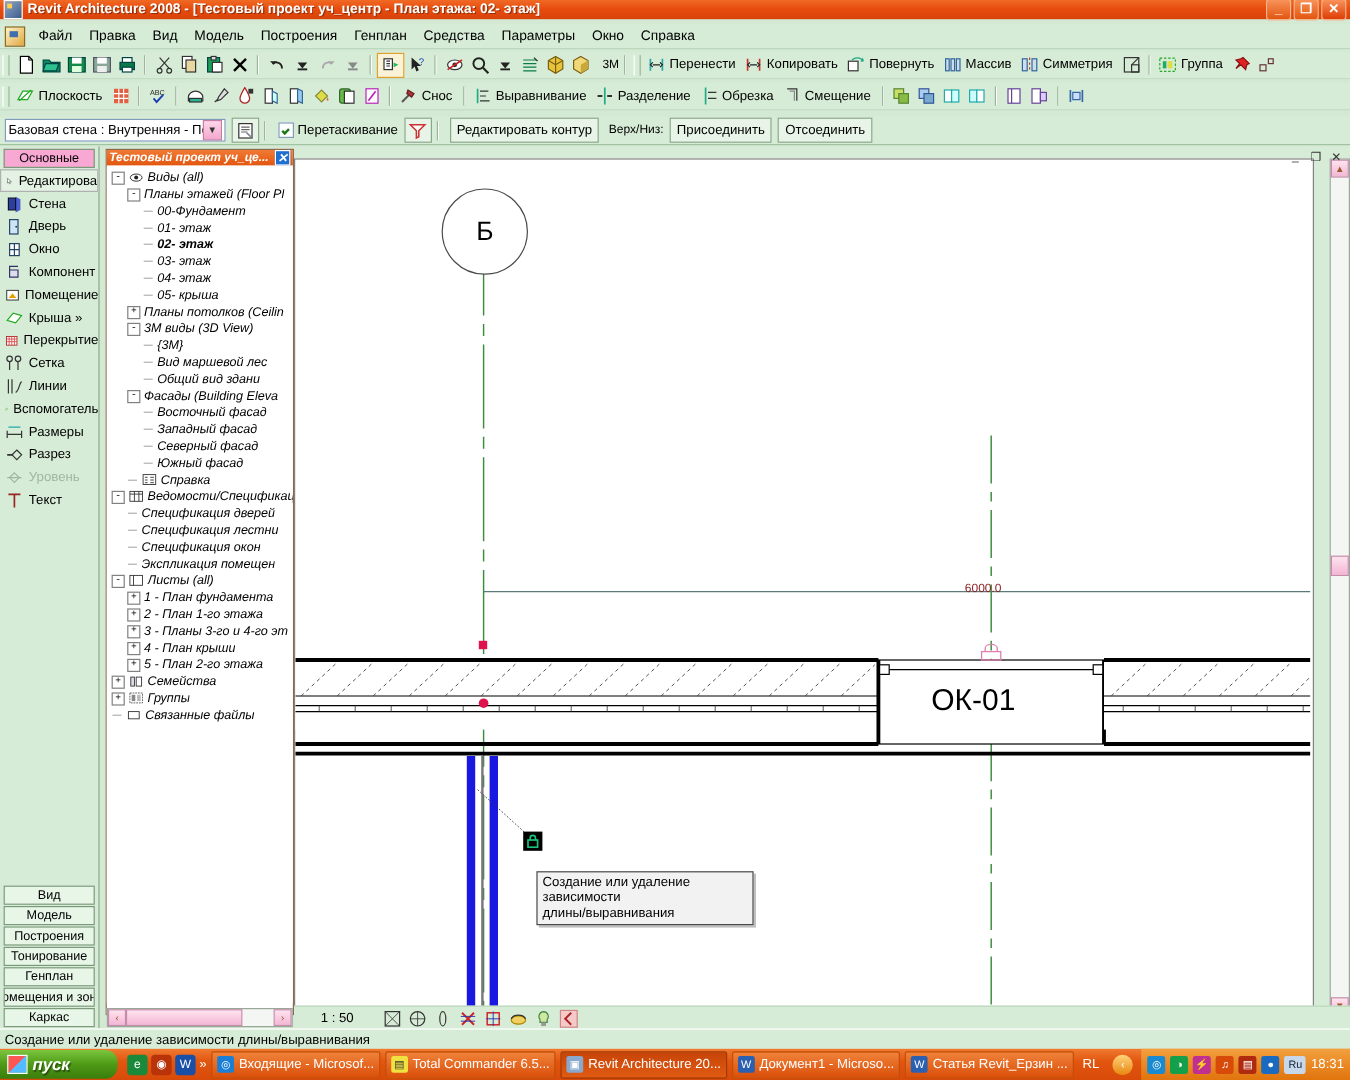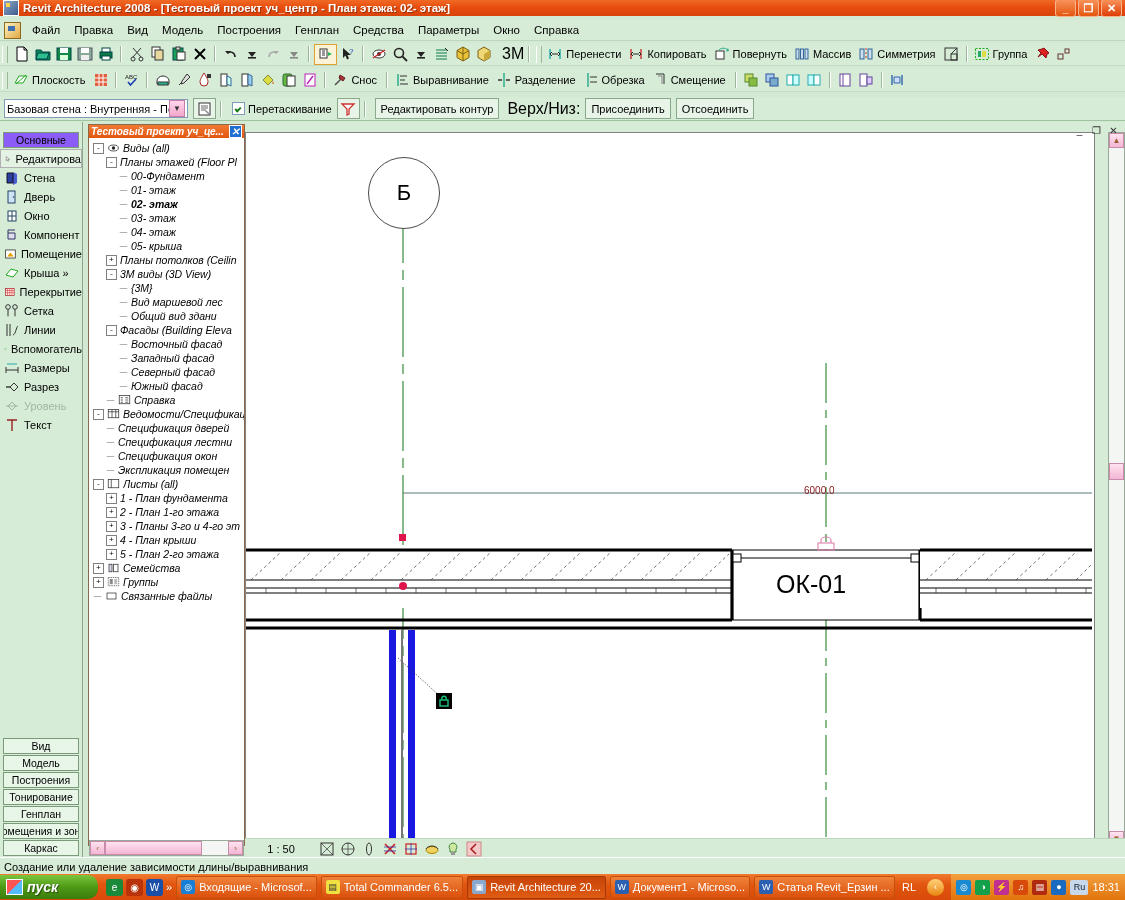--- a/index.html
+++ b/index.html
@@ -60,26 +60,26 @@
   .combo .val{white-space:nowrap;overflow:hidden;}
   .combo .arrow{width:15px;height:15px;margin-left:auto;background:linear-gradient(180deg,#ffd6ea,#f2a8cd);
     border:1px solid #c87da6;display:flex;align-items:center;justify-content:center;color:#333;font-size:8px;}
   .obtn{height:19px;border:1px solid #8aa88a;background:#e7f4e7;padding:0 5px;
     display:flex;align-items:center;font-size:11px;margin-left:5px;white-space:nowrap;}
   .obtn.icon{width:21px;padding:0;justify-content:center;}
   .chk{display:flex;align-items:center;gap:3px;margin-left:6px;font-size:11px;white-space:nowrap;}
   .chkbox{width:11px;height:11px;border:1px solid #7f9db9;background:#fff;position:relative;}
   .chkbox:after{content:"";position:absolute;left:2px;top:4px;width:4px;height:2px;
     border-left:2px solid #1a7a1a;border-bottom:2px solid #1a7a1a;transform:rotate(-45deg);}
-  .plaintext{font-size:16px;margin-left:8px;white-space:nowrap;}
+  .plaintext{font-size:10px;margin-left:8px;white-space:nowrap;}
 
   
   .designbar{position:absolute;left:0;top:122px;width:82px;height:735px;background:#d7ecd7;
     border-right:1px solid #8aa88a;}
-  .db-head{margin:10px 3px 1px 3px;height:14px;border:1px solid #7a9a7a;background:#8b5cf6;
+  .db-head{margin:2px 3px 1px 3px;height:14px;border:1px solid #7a9a7a;background:#f9a8d4;
     display:flex;align-items:center;justify-content:center;font-size:10.5px;}
   .db-item{height:19px;display:flex;align-items:center;gap:4px;padding-left:4px;font-size:11px;
     white-space:nowrap;overflow:hidden;}
   .db-item.active{border:1px solid #b0b0b0;background:#e3f2e3;height:17px;}
   .db-item.disabled{color:#9fb79f;}
   .db-tabs{position:absolute;left:0;bottom:0;width:82px;}
   .db-tab{margin:1px 3px;height:14px;border:1px solid #7a9a7a;background:#e8f6e8;
     display:flex;align-items:center;justify-content:center;font-size:10.5px;white-space:nowrap;overflow:hidden;}
 
   
@@ -1011,20 +1011,24 @@
 
       <div class="win-tag" style="left:530px;top:437px;">ОК-01</div>
 
       <div class="lockbox" style="left:190px;top:560px;">
         <svg width="12" height="12" viewBox="0 0 12 12">
             <rect x="2" y="5" width="8" height="6" fill="none" stroke="#19c27a" stroke-width="1.4"></rect>
             <path d="M3.8 5V3.4a2.2 2.2 0 014.4 0V5" fill="none" stroke="#19c27a" stroke-width="1.4"></path>
           </svg>
       </div>
 
+      <div class="tooltip" style="left:201px;top:593px;width:171px;">
+        <div>Создание или удаление зависимости</div>
+        <div>длины/выравнивания</div>
+      </div>
     </div>
 
     <div class="vsb">
       <div class="sbbtn" style="width:13px;height:13px;">▲</div>
       <div class="sbthumb" style="position:absolute;top:330px;left:0;width:13px;height:15px;"></div>
       <div class="sbbtn" style="position:absolute;bottom:0;width:13px;height:13px;">▼</div>
     </div>
 
     <div class="hsb">
       <div class="sbbtn" style="position:absolute;left:0;top:0;width:13px;height:13px;">◄</div>

